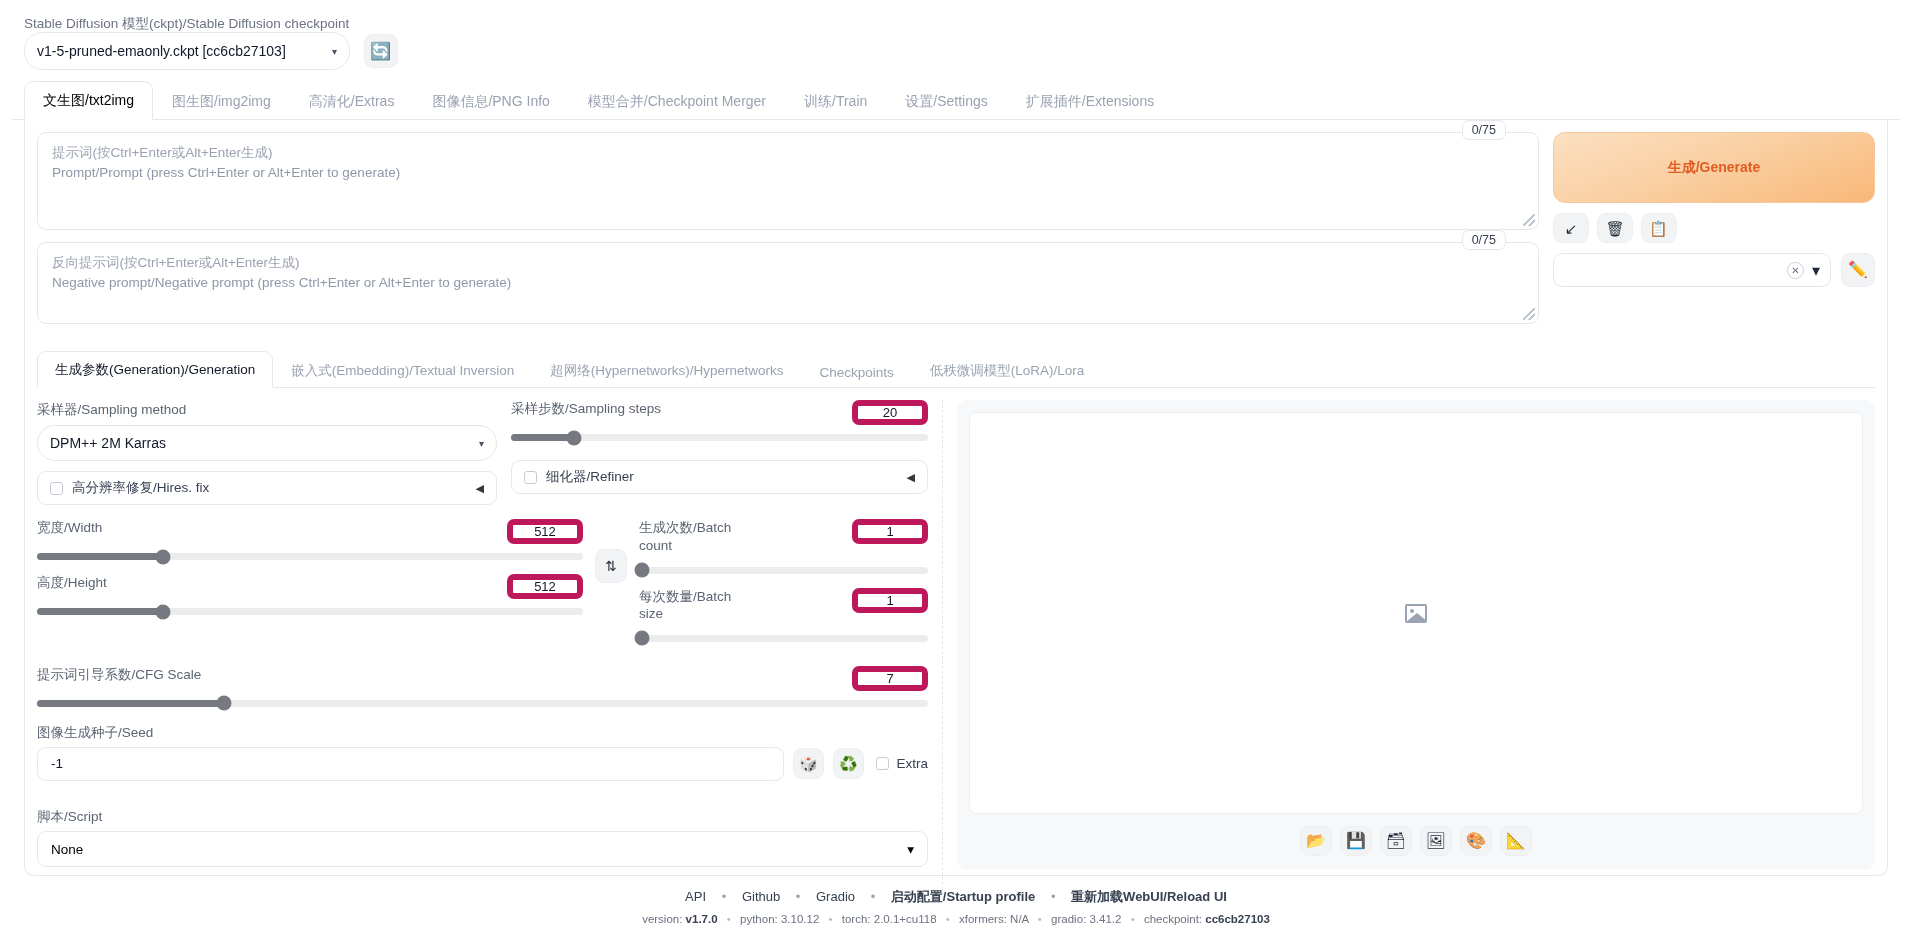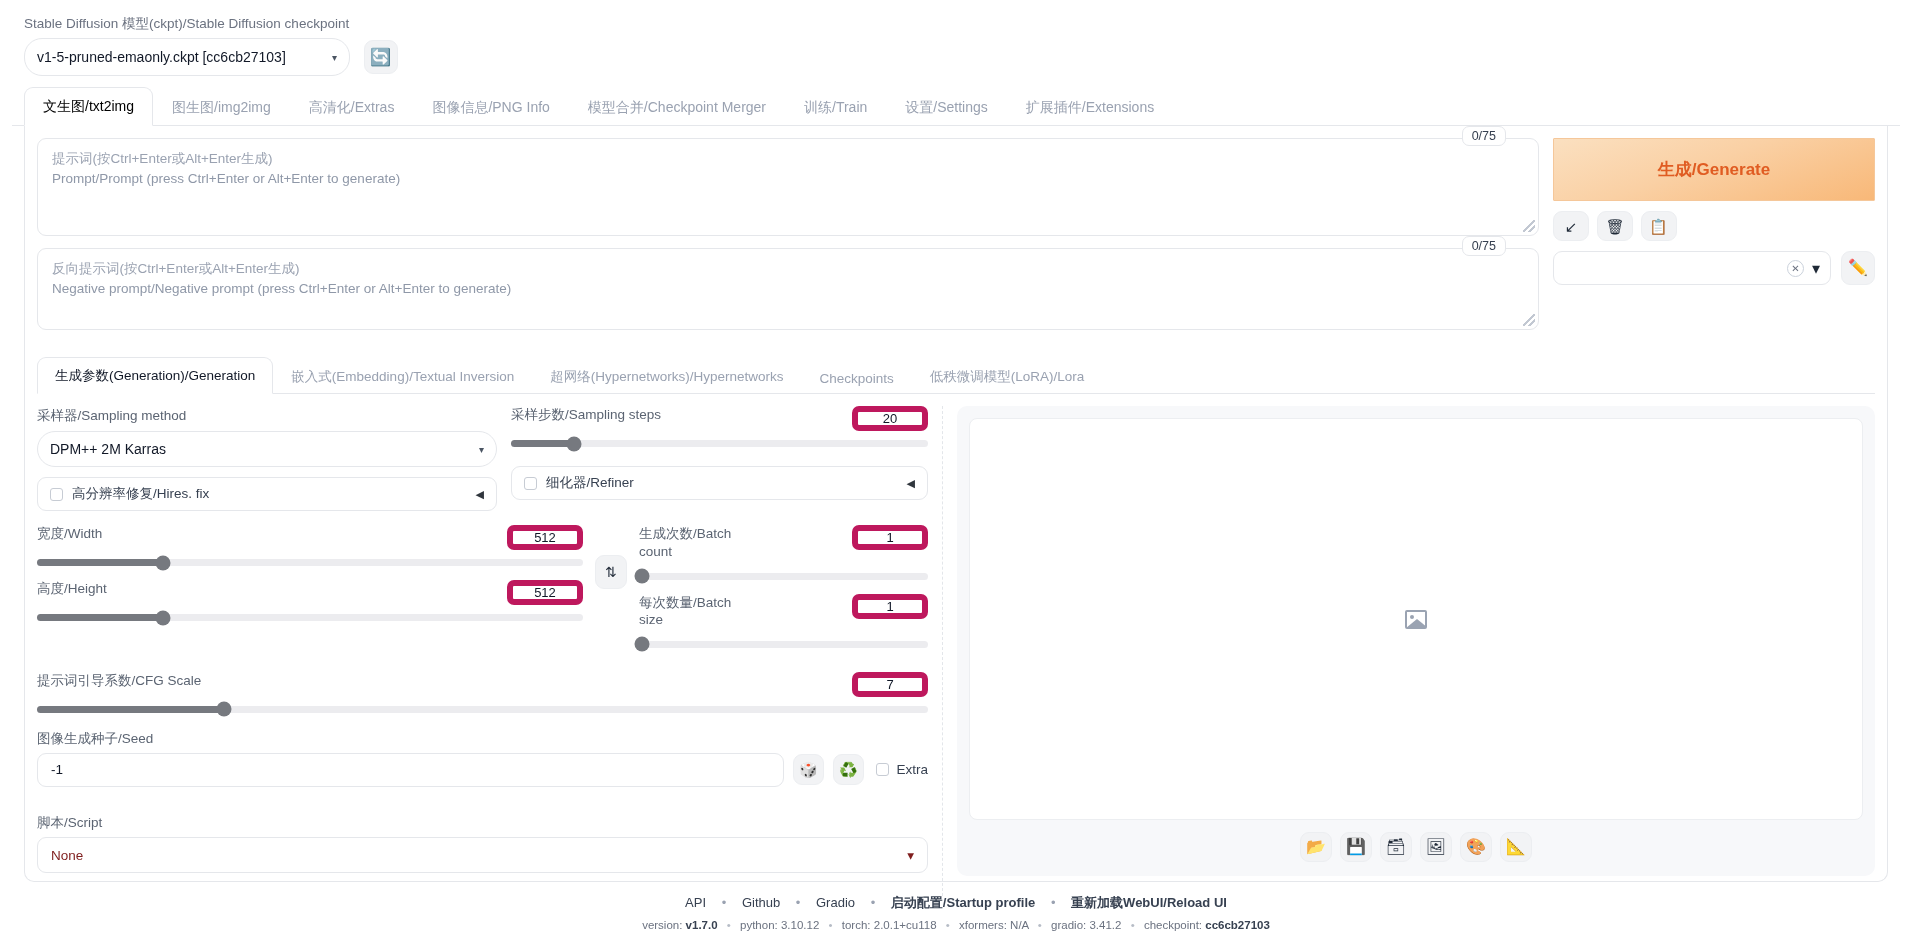--- a/index.html
+++ b/index.html
@@ -16,21 +16,21 @@
     width: 1912px; height: 931px;
     padding: 10px 12px 0 12px;
     background: #ffffff;
     position: relative;
   }
 
   
   .ckpt-row { display: flex; align-items: flex-end; gap: 14px; padding: 6px 12px 10px 12px; }
   .ckpt-field { width: 326px; }
   .field-label {
-    font-size: 13.5px; color: #6b7280; margin-bottom: 6px;
+    font-size: 13.5px; color: #6b7280; 
     display: block; line-height: 1.2; white-space: nowrap;
   }
   .select-box {
     height: 38px; border: 1px solid #e5e7eb; border-radius: 18px;
     background: #ffffff; display: flex; align-items: center;
     padding: 0 12px; font-size: 14px; color: #111827;
     position: relative; justify-content: space-between;
   }
   .select-box .caret { color: #4b5563; font-size: 10px; }
   .icon-btn {
@@ -82,25 +82,25 @@
   }
   .resize-grip {
     position: absolute; right: 3px; bottom: 3px; width: 12px; height: 12px;
     background:
       linear-gradient(135deg, transparent 0 45%, #c2c8d2 45% 55%, transparent 55% 100%),
       linear-gradient(135deg, transparent 0 70%, #c2c8d2 70% 80%, transparent 80% 100%);
   }
 
   .prompt-right { width: 322px; flex: none; }
   .generate-btn {
-    height: 63px; border-radius: 1px; width: 100%;
+    height: 71px; border-radius: 12px; width: 100%;
     background: linear-gradient(160deg, #fbe0c0 0%, #fad0a4 45%, #f8b878 100%);
     border: 1px solid #f5c79a;
     display: flex; align-items: center; justify-content: center;
-    font-size: 17px; font-weight: 700; color: #e05c22; cursor: pointer;
+    font-size: 14px; font-weight: 700; color: #e05c22; cursor: pointer;
   }
   .gen-tools { display: flex; gap: 8px; margin-top: 10px; }
   .gen-tools .icon-btn { width: 36px; height: 30px; font-size: 15px; }
   .style-row { display: flex; gap: 10px; margin-top: 10px; align-items: center; }
   .style-select {
     flex: 1 1 auto; height: 34px; border: 1px solid #e5e7eb; border-radius: 9px;
     background: #fff; display: flex; align-items: center; justify-content: flex-end;
     padding: 0 10px; gap: 8px;
   }
   .clear-x {
@@ -181,21 +181,21 @@
     background: #fff; display: flex; align-items: center; padding: 0 13px;
     font-size: 13.5px; color: #111827;
   }
   .seed-row .icon-btn { width: 31px; height: 31px; font-size: 15px; }
   .extra-wrap { display: flex; align-items: center; gap: 7px; margin-left: 3px; }
   .extra-lbl { font-size: 13.5px; color: #374151; }
 
   .script-select {
     height: 36px; border: 1px solid #e5e7eb; border-radius: 9px; background: #fff;
     display: flex; align-items: center; justify-content: space-between;
-    padding: 0 13px; font-size: 13.5px; color: #7f1d1d; margin-top: 5px;
+    padding: 0 13px; font-size: 13.5px; color: #000000; margin-top: 5px;
   }
 
   
   .gallery-shell {
     background: #f7f8fa; border-radius: 10px; padding: 12px;
     height: 470px; display: flex; flex-direction: column;
   }
   .gallery-canvas {
     background: #ffffff; border: 1px solid #eceef1; border-radius: 8px;
     flex: 1 1 auto; display: flex; align-items: center; justify-content: center;

